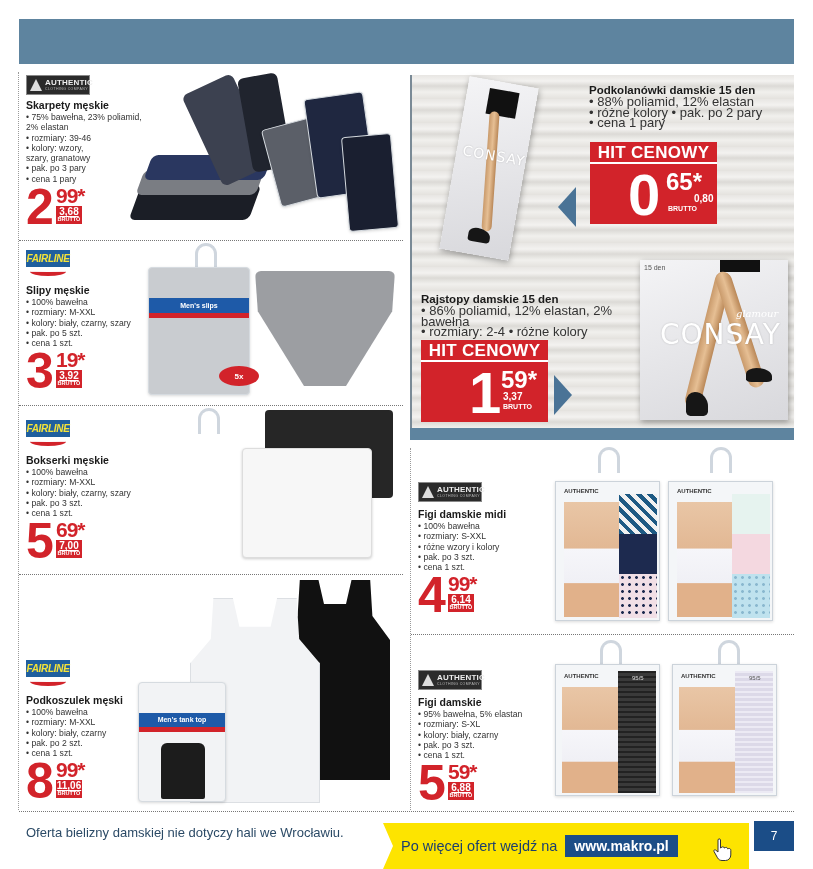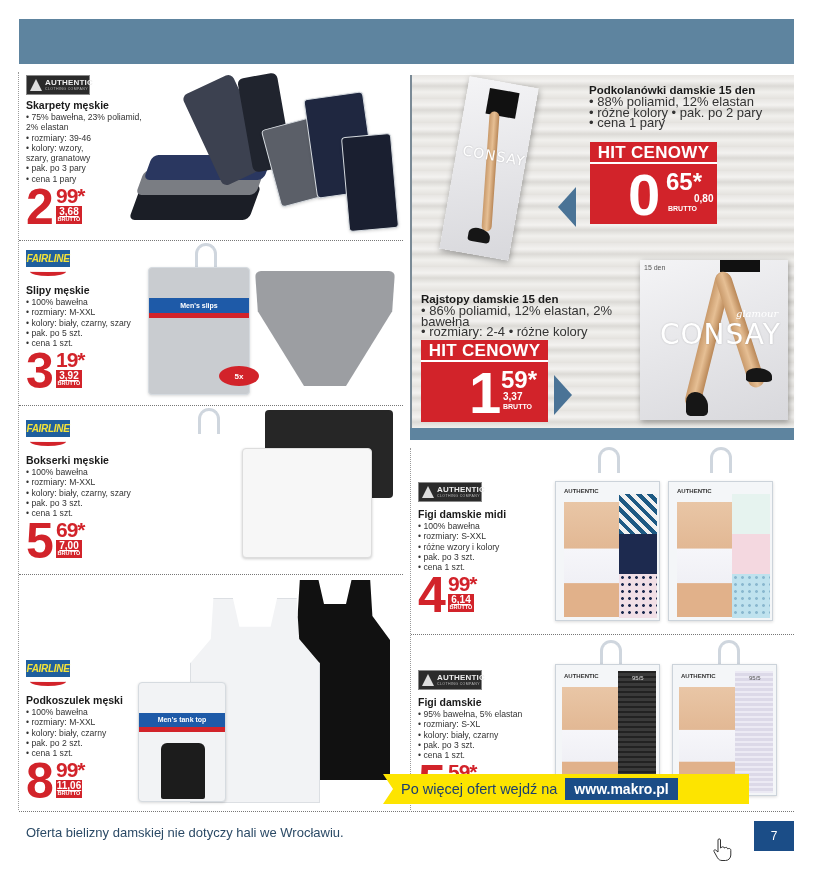--- a/index.html
+++ b/index.html
@@ -66,21 +66,21 @@
 
   
   .vline-mid { position: absolute; left: 410px; top: 448px; height: 362px; border-left: 1px dotted #9a9a9a; }
   .pkg-w { position: absolute; background: #f4f6f8; border: 1px solid #ccd3da; box-shadow: 0 1px 3px rgba(0,0,0,.15); }
   .pkg-w .photo { position: absolute; background: linear-gradient(180deg, #e9c6a6 0%, #e2b894 40%, #f6f6fa 41%, #f0f0f5 70%, #e1b18a 71%); }
   .pkg-w .stack { position: absolute; }
   .pkg-w .blogo { position: absolute; font-size: 6px; font-weight: bold; color: #333; }
 
   
   .footnote { position: absolute; left: 26px; top: 825px; font-size: 13px; color: #2b4a66; }
-  .promo { position: absolute; left: 383px; top: 774px; width: 366px; height: 30px; background: #fde400; clip-path: polygon(0 0, 100% 0, 100% 100%, 0 100%, 10px 50%); display: flex; align-items: center; padding-left: 18px; }
+  .promo { position: absolute; left: 383px; top: 823px; width: 366px; height: 46px; background: #fde400; clip-path: polygon(0 0, 100% 0, 100% 100%, 0 100%, 10px 50%); display: flex; align-items: center; padding-left: 18px; }
   .promo .t { font-size: 14.5px; color: #1c3f6e; margin-right: 8px; }
   .promo .url { background: #1b4d87; color: #fff; font-weight: bold; font-size: 14px; padding: 3px 9px; line-height: 16px; }
   .cursor { position: absolute; left: 712px; top: 838px; width: 20px; height: 24px; }
   .pagenum { position: absolute; left: 754px; top: 821px; width: 40px; height: 30px; background: #1b4d87; color: #fff; font-size: 12px; display: flex; align-items: center; justify-content: center; }
 </style>
 </head>
 <body>
 
 <div class="header-band"></div>
 

